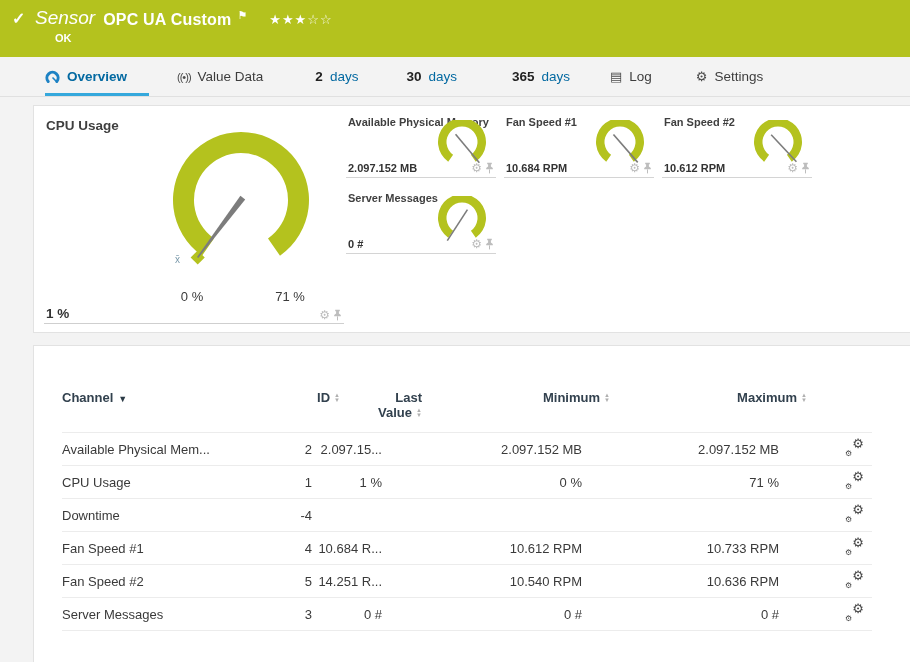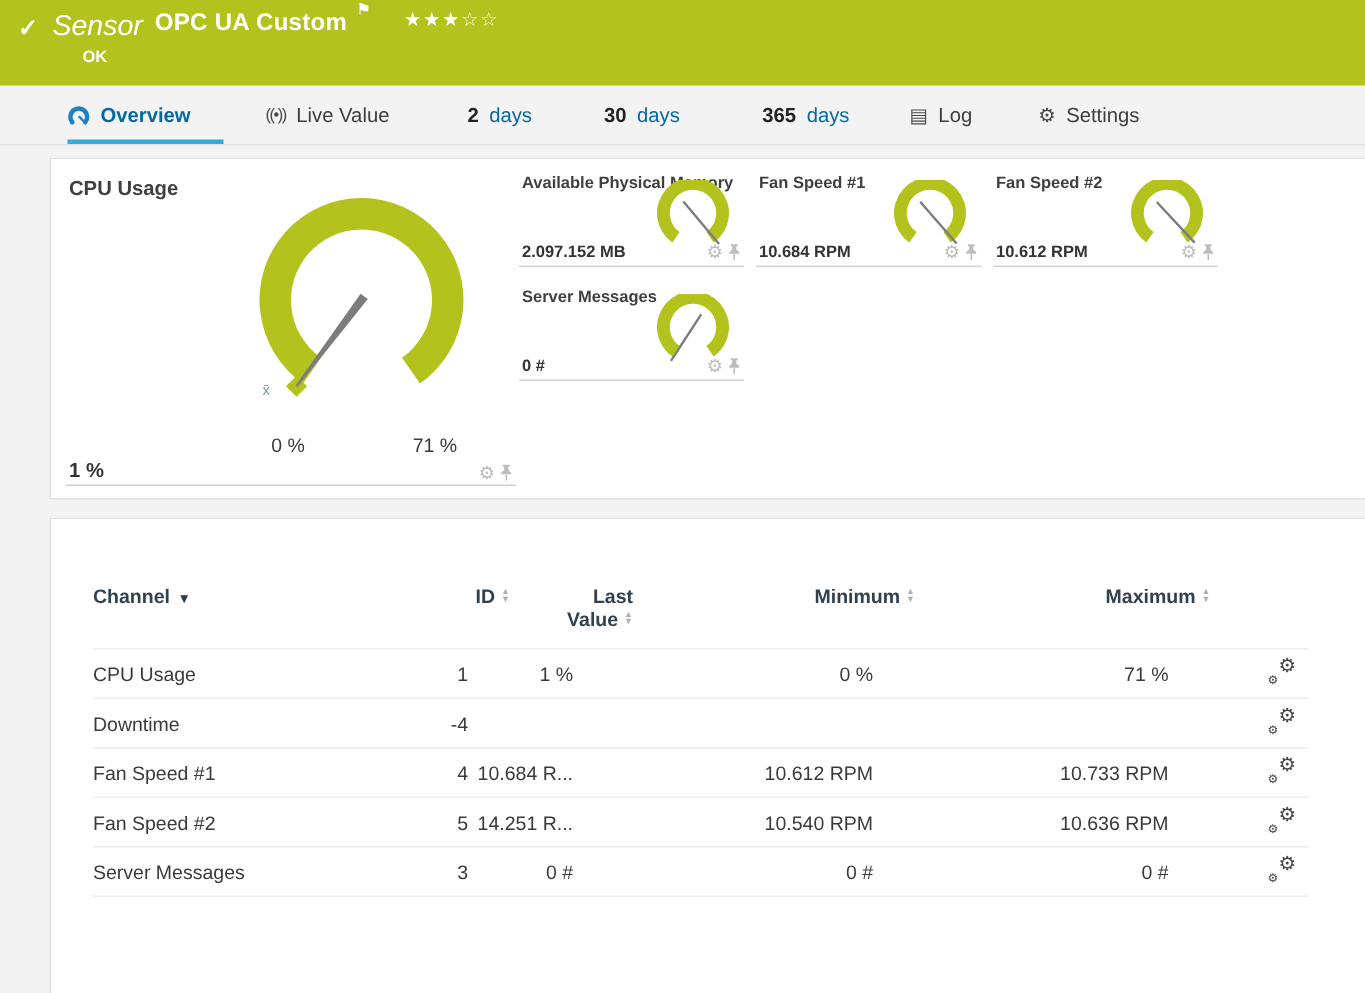--- a/index.html
+++ b/index.html
@@ -2,21 +2,21 @@
 <html><head>
 <meta charset="utf-8">
 <style>
   * { margin:0; padding:0; box-sizing:border-box; }
   html,body { width:910px; height:662px; overflow:hidden; background:#f3f3f3;
     font-family:"Liberation Sans", sans-serif; }
 
   
   .topbar { height:57px; background:#b4c21e; color:#fff; position:relative; padding:7px 0 0 12px; }
   .topbar .chk { position:absolute; left:12px; top:9px; font-size:16px; font-weight:700; }
-  .title-line { padding-left:23px; display:flex; align-items:flex-start; }
+  .title-line { padding-left:23px; display:flex; align-items:flex-end; }
   .kind { font-style:italic; font-size:19px; margin-right:8px; }
   .sname { font-size:16px; font-weight:700; letter-spacing:.2px; }
   .flag { font-size:11px; margin-left:6px; position:relative; top:-7px; }
   .stars { margin-left:22px; font-size:13px; letter-spacing:1px; position:relative; top:-2px; }
   .stars .dim { opacity:.9; }
   .status-ok { padding-left:43px; font-size:11px; font-weight:700; margin-top:3px; }
 
   
   .tabbar { height:40px; display:flex; align-items:stretch; padding-left:45px;
     border-bottom:1px solid #e0e0e0; background:#f3f3f3; }
@@ -100,21 +100,21 @@
 <div class="tabbar">
   <div class="tab active">
     <svg class="ticon" width="15" height="14" viewBox="0 0 15 14">
       <path d="M3.2 11.5 A5.6 5.6 0 1 1 11.8 11.5" fill="none" stroke="#1d82c4" stroke-width="3" stroke-linecap="round"></path>
       <line x1="7.5" y1="7.5" x2="11.2" y2="11.2" stroke="#1d82c4" stroke-width="1.6"></line>
     </svg>
     <span>Overview</span>
   </div>
   <div class="tab ml28">
     <span class="live-glyph">((•))</span>
-    <span>Live Value</span>
+    <span>Value Data</span>
   </div>
   <div class="tab ml52">
     <span class="num">2</span>
     <span class="unit">days</span>
   </div>
   <div class="tab ml48">
     <span class="num">30</span>
     <span class="unit">days</span>
   </div>
   <div class="tab ml55">
@@ -270,20 +270,28 @@
           <span class="hshift"><span>Maximum</span><span class="sort">
                 <span>▲</span>
                 <span>▼</span>
               </span></span>
         </th>
         <th></th>
       </tr>
     </thead>
     <tbody>
       <tr>
+        <td class="ch">Available Physical Mem...</td>
+        <td>2</td>
+        <td>2.097.15...</td>
+        <td>2.097.152 MB</td>
+        <td>2.097.152 MB</td>
+        <td class="cogcell"><span class="cogs"><span class="cog-big">⚙</span><span class="cog-small">⚙</span></span></td>
+      </tr>
+      <tr>
         <td class="ch">CPU Usage</td>
         <td>1</td>
         <td>1 %</td>
         <td>0 %</td>
         <td>71 %</td>
         <td class="cogcell"><span class="cogs"><span class="cog-big">⚙</span><span class="cog-small">⚙</span></span></td>
       </tr>
       <tr>
         <td class="ch">Downtime</td>
         <td>-4</td>

